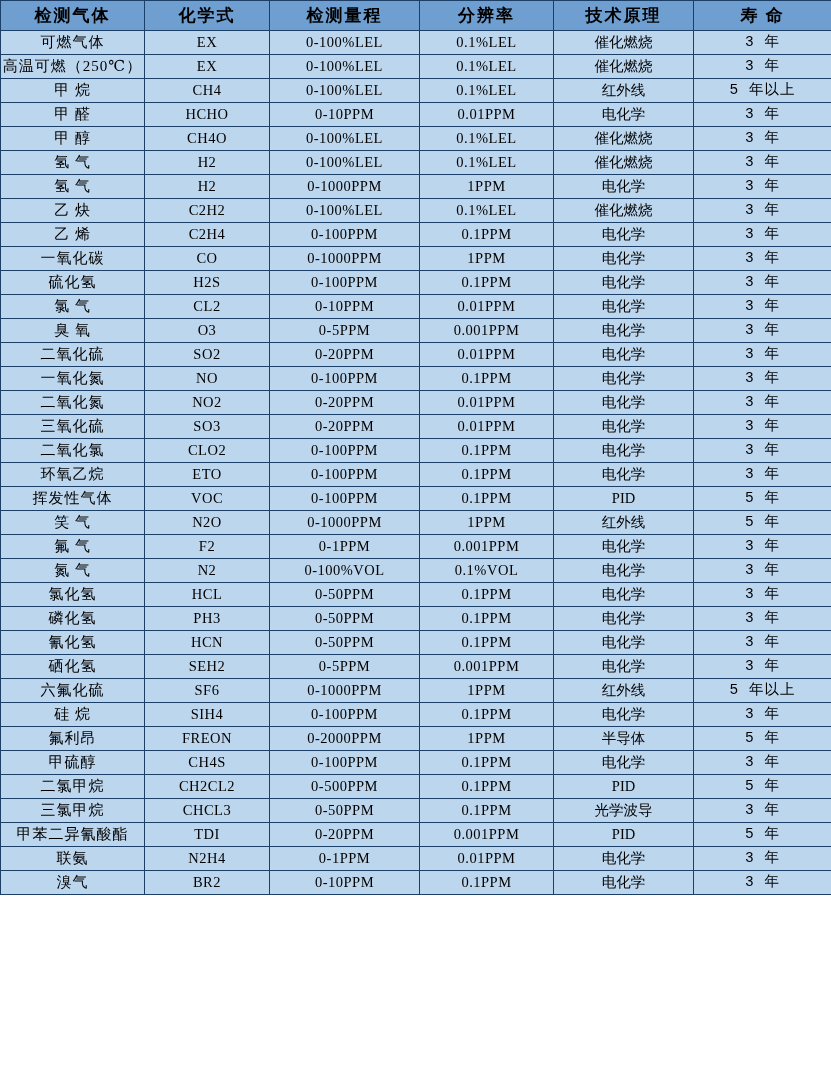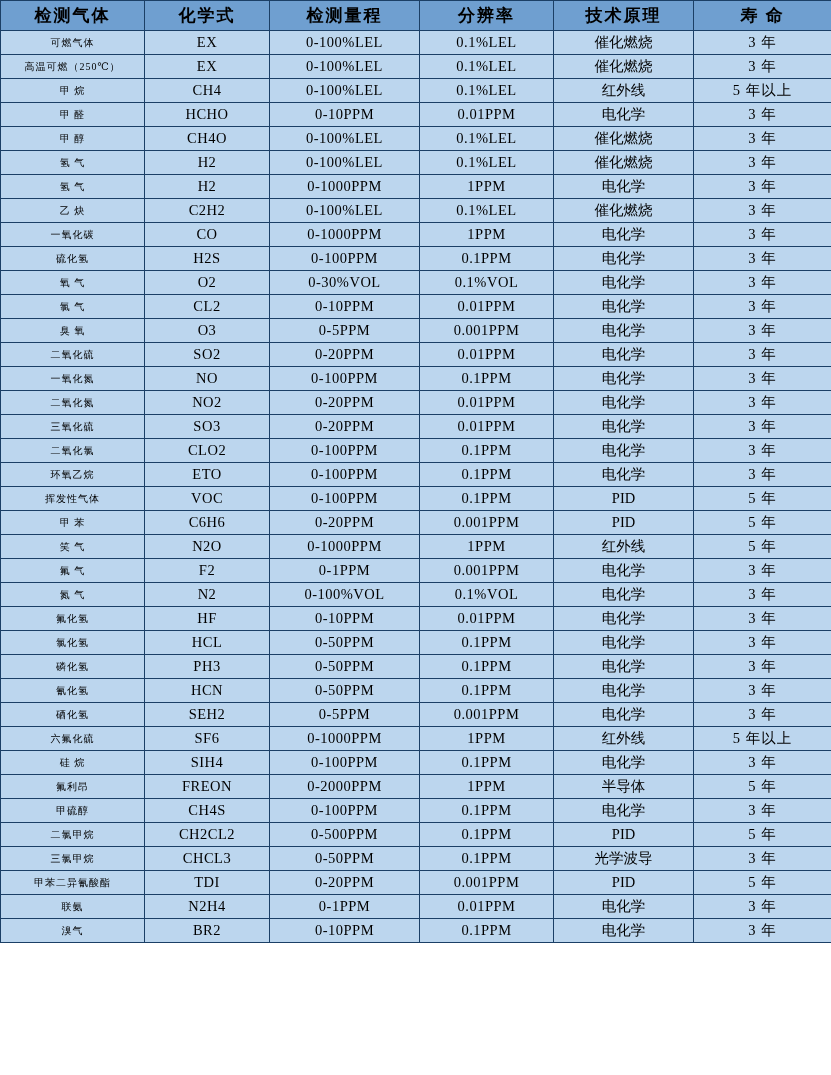--- a/index.html
+++ b/index.html
@@ -40,31 +40,32 @@
     letter-spacing: 2px;
     text-align: center;
   }
   #gas-table tbody td {
     background: #bcd6ee;
     height: 21px;
     font-size: 14.5px;
     line-height: 21px;
   }
   #gas-table tbody td.name {
-    font-size: 10px;
+    font-size: 15px;
     letter-spacing: 1px;
   }
   #gas-table tbody td.formula,
   #gas-table tbody td.range,
   #gas-table tbody td.res {
     font-family: "Liberation Serif", "DejaVu Serif", serif;
     letter-spacing: 0.5px;
   }
   #gas-table tbody td.life {
     letter-spacing: 1px;
+    font-family: Liberation Mono, monospace;
   }
 </style>
 </head>
 <body>
 
 <table id="gas-table">
   <colgroup>
     <col class="c0">
       <col class="c1">
       <col class="c2">
@@ -141,40 +142,40 @@
       </tr>
       <tr>
         <td class="name">乙 炔</td>
         <td class="formula">C2H2</td>
         <td class="range">0-100%LEL</td>
         <td class="res">0.1%LEL</td>
         <td class="principle">催化燃烧</td>
         <td class="life">3 年</td>
       </tr>
       <tr>
+        <td class="name">乙 烯</td>
+        <td class="formula">C2H4</td>
+        <td class="range">0-100PPM</td>
+        <td class="res">0.1PPM</td>
+        <td class="principle">电化学</td>
+        <td class="life">3 年</td>
+      </tr>
+      <tr>
         <td class="name">一氧化碳</td>
         <td class="formula">CO</td>
         <td class="range">0-1000PPM</td>
         <td class="res">1PPM</td>
         <td class="principle">电化学</td>
         <td class="life">3 年</td>
       </tr>
       <tr>
         <td class="name">硫化氢</td>
         <td class="formula">H2S</td>
         <td class="range">0-100PPM</td>
         <td class="res">0.1PPM</td>
-        <td class="principle">电化学</td>
-        <td class="life">3 年</td>
-      </tr>
-      <tr>
-        <td class="name">氧 气</td>
-        <td class="formula">O2</td>
-        <td class="range">0-30%VOL</td>
-        <td class="res">0.1%VOL</td>
         <td class="principle">电化学</td>
         <td class="life">3 年</td>
       </tr>
       <tr>
         <td class="name">氯 气</td>
         <td class="formula">CL2</td>
         <td class="range">0-10PPM</td>
         <td class="res">0.01PPM</td>
         <td class="principle">电化学</td>
         <td class="life">3 年</td>
@@ -237,56 +238,40 @@
       </tr>
       <tr>
         <td class="name">挥发性气体</td>
         <td class="formula">VOC</td>
         <td class="range">0-100PPM</td>
         <td class="res">0.1PPM</td>
         <td class="principle">PID</td>
         <td class="life">5 年</td>
       </tr>
       <tr>
-        <td class="name">甲 苯</td>
-        <td class="formula">C6H6</td>
-        <td class="range">0-20PPM</td>
-        <td class="res">0.001PPM</td>
-        <td class="principle">PID</td>
-        <td class="life">5 年</td>
-      </tr>
-      <tr>
         <td class="name">笑 气</td>
         <td class="formula">N2O</td>
         <td class="range">0-1000PPM</td>
         <td class="res">1PPM</td>
         <td class="principle">红外线</td>
         <td class="life">5 年</td>
       </tr>
       <tr>
         <td class="name">氟 气</td>
         <td class="formula">F2</td>
         <td class="range">0-1PPM</td>
         <td class="res">0.001PPM</td>
         <td class="principle">电化学</td>
         <td class="life">3 年</td>
       </tr>
       <tr>
         <td class="name">氮 气</td>
         <td class="formula">N2</td>
         <td class="range">0-100%VOL</td>
         <td class="res">0.1%VOL</td>
-        <td class="principle">电化学</td>
-        <td class="life">3 年</td>
-      </tr>
-      <tr>
-        <td class="name">氟化氢</td>
-        <td class="formula">HF</td>
-        <td class="range">0-10PPM</td>
-        <td class="res">0.01PPM</td>
         <td class="principle">电化学</td>
         <td class="life">3 年</td>
       </tr>
       <tr>
         <td class="name">氯化氢</td>
         <td class="formula">HCL</td>
         <td class="range">0-50PPM</td>
         <td class="res">0.1PPM</td>
         <td class="principle">电化学</td>
         <td class="life">3 年</td>

